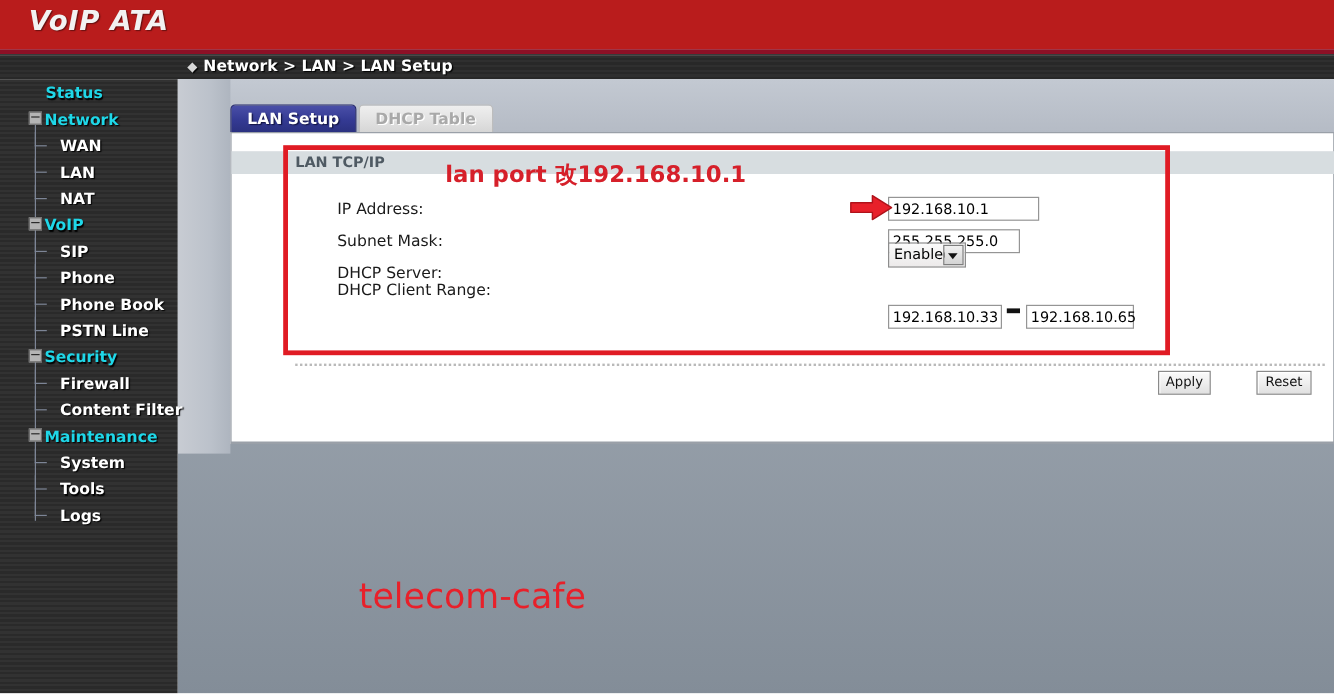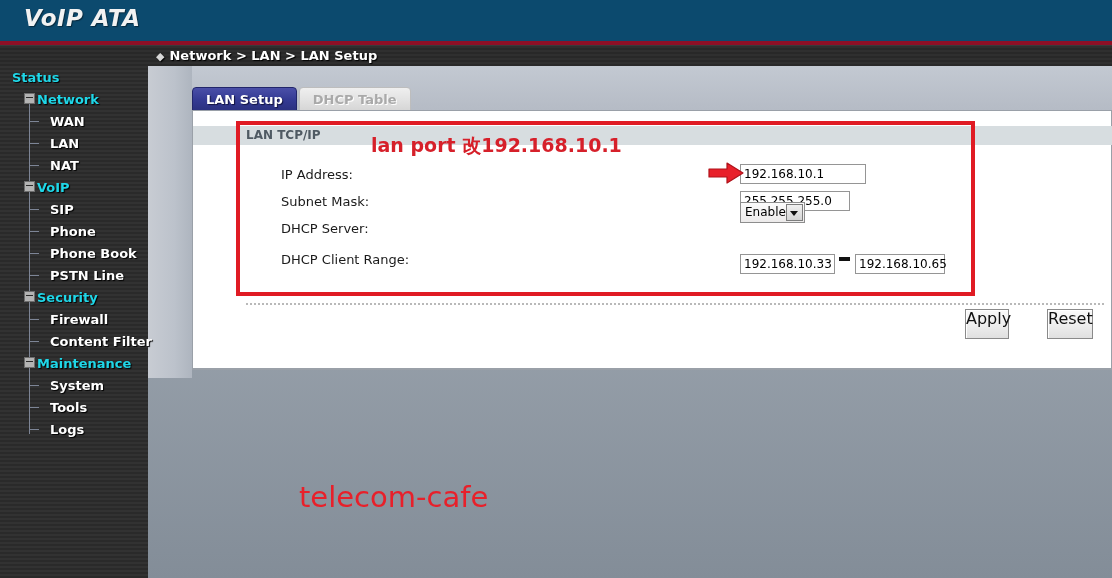--- a/index.html
+++ b/index.html
@@ -12,21 +12,21 @@
     position: relative;
     width: 1112px; height: 578px;
     background: #fff;
     overflow: hidden;
   }
 
   
   #header {
     position: absolute; left: 0; top: 0;
     width: 1112px; height: 41px;
-    background: #0c4a6e;
+    background: #b91c1c;
   }
   #brand {
     position: absolute; left: 24px; top: 5px;
     font-family: "DejaVu Sans", sans-serif;
     font-weight: bold; font-style: italic;
     font-size: 23px; color: #f2f2f2;
     letter-spacing: .5px;
     text-shadow: 1px 1px 1px rgba(0,0,0,.45);
   }
   #headerRule {
@@ -69,21 +69,21 @@
     height: 22px;
     line-height: 22px;
     white-space: nowrap;
   }
   .navrow .txt {
     font-size: 13px;
     font-weight: bold;
     text-shadow: 1px 1px 1px #000;
   }
   .lvl0 { padding-left: 12px; }
-  .lvl0 .txt { color: #1fd7e8; }
+  .lvl0 .txt { color: #1fd7e8; margin-left: 26px; }
   .lvl1 { padding-left: 24px; }
   .lvl1 .txt { color: #1fd7e8; }
   .lvl2 { padding-left: 50px; }
   .lvl2 .txt { color: #ffffff; }
   .expander {
     display: inline-block;
     width: 9px; height: 9px;
     background: #b4b4b4;
     border: 1px solid #6e6e6e;
     position: relative;
@@ -244,27 +244,27 @@
   }
 
   
   #dotted {
     position: absolute; left: 246px; top: 303px;
     width: 858px; height: 0;
     border-top: 2px dotted #b9b9b9;
   }
   .btn {
     position: absolute;
-    height: 30px;
+    height: 20px;
     background: linear-gradient(to bottom,#fafafa 0%,#efefef 50%,#e0e0e0 100%);
     border: 1px solid #8a8a8a;
     box-shadow: inset 1px 1px 0 #ffffff;
     box-sizing: border-box;
     font-family: "DejaVu Sans", sans-serif;
-    font-size: 16px;
+    font-size: 11px;
     color: #111;
     line-height: 17px;
     text-align: center;
   }
 
   
   #watermark {
     position: absolute; left: 299px; top: 452px;
     font-size: 29px;
     color: #e8202a;
@@ -314,21 +314,21 @@
 
   <div id="tabs"><div class="tab active"><span>LAN Setup</span></div><div class="tab inactive"><span>DHCP Table</span></div></div>
 
   <div id="panel"></div>
   <div id="sectionbar"></div>
   <div id="sectiontitle">LAN TCP/IP</div>
 
   <div class="label" style="left:281px; top:167px;">IP Address:</div>
   <div class="label" style="left:281px; top:194px;">Subnet Mask:</div>
   <div class="label" style="left:281px; top:221px;">DHCP Server:</div>
-  <div class="label" style="left:281px; top:252px;">DHCP Client Range:</div>
+  <div class="label" style="left:281px; top:235px;">DHCP Client Range:</div>
 
   <div class="tbox" style="left:740px; top:164px; width:126px;">192.168.10.1</div>
   <div class="tbox" style="left:740px; top:191px; width:110px;">255.255.255.0</div>
 
   <div class="selbox" style="left:740px; top:202px; width:65px;">
     <span>Enabled</span>
     <span class="selbtn"></span>
   </div>
 
   <div class="tbox" style="left:740px; top:254px; width:95px;">192.168.10.33</div>

